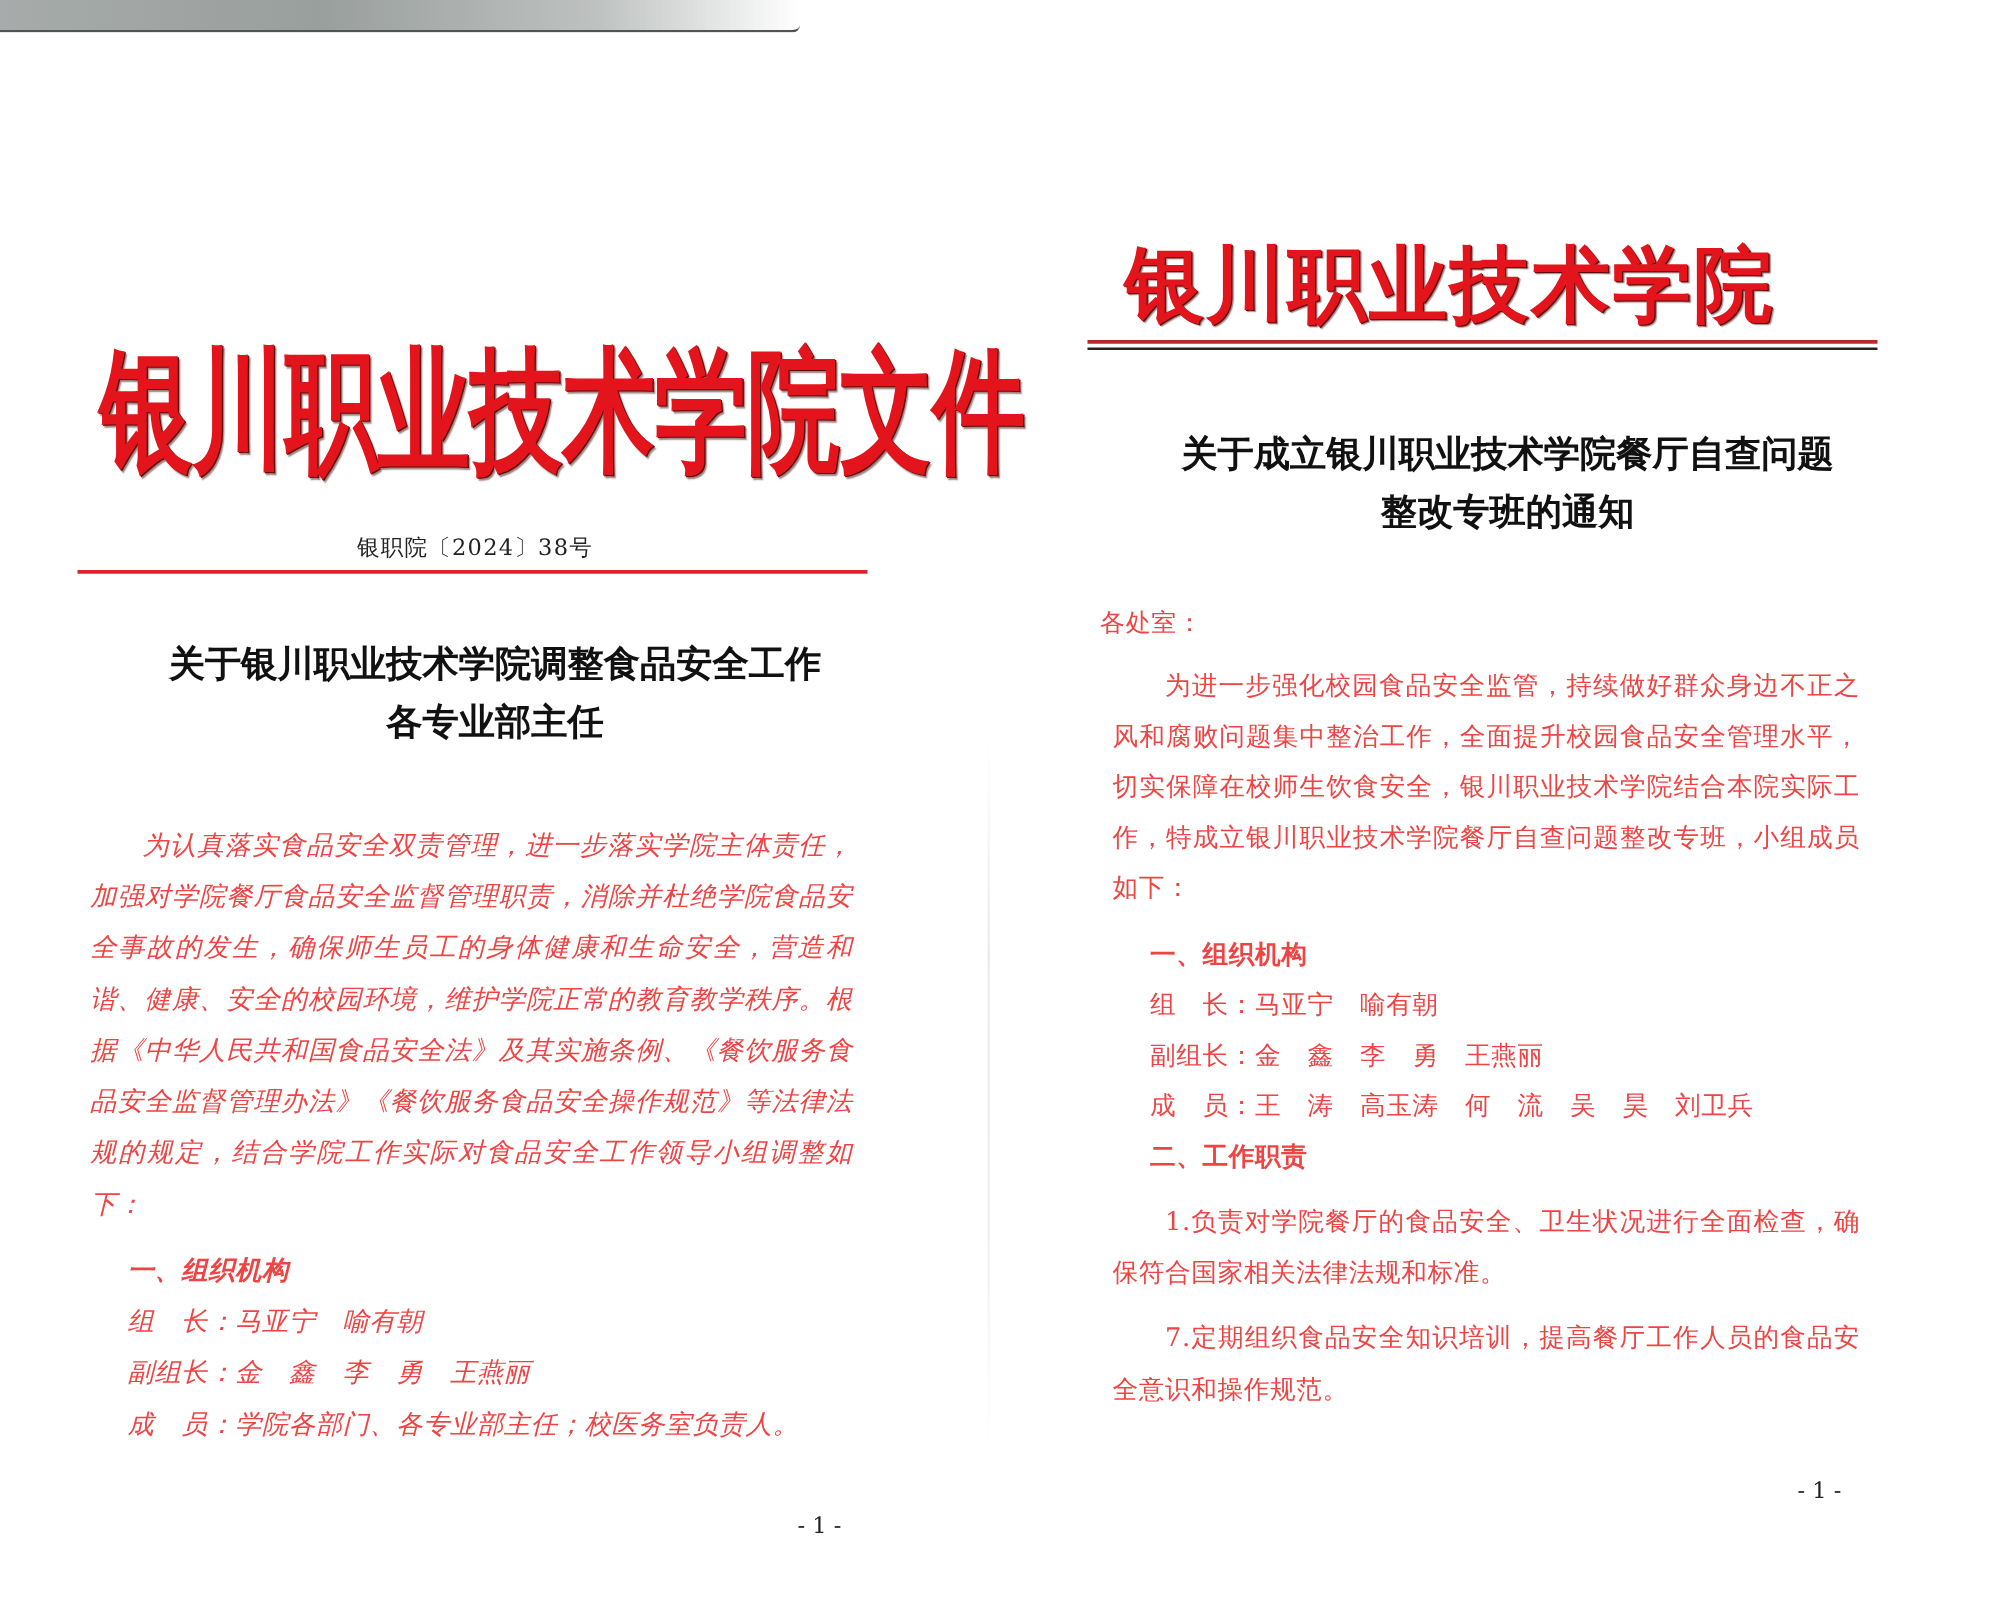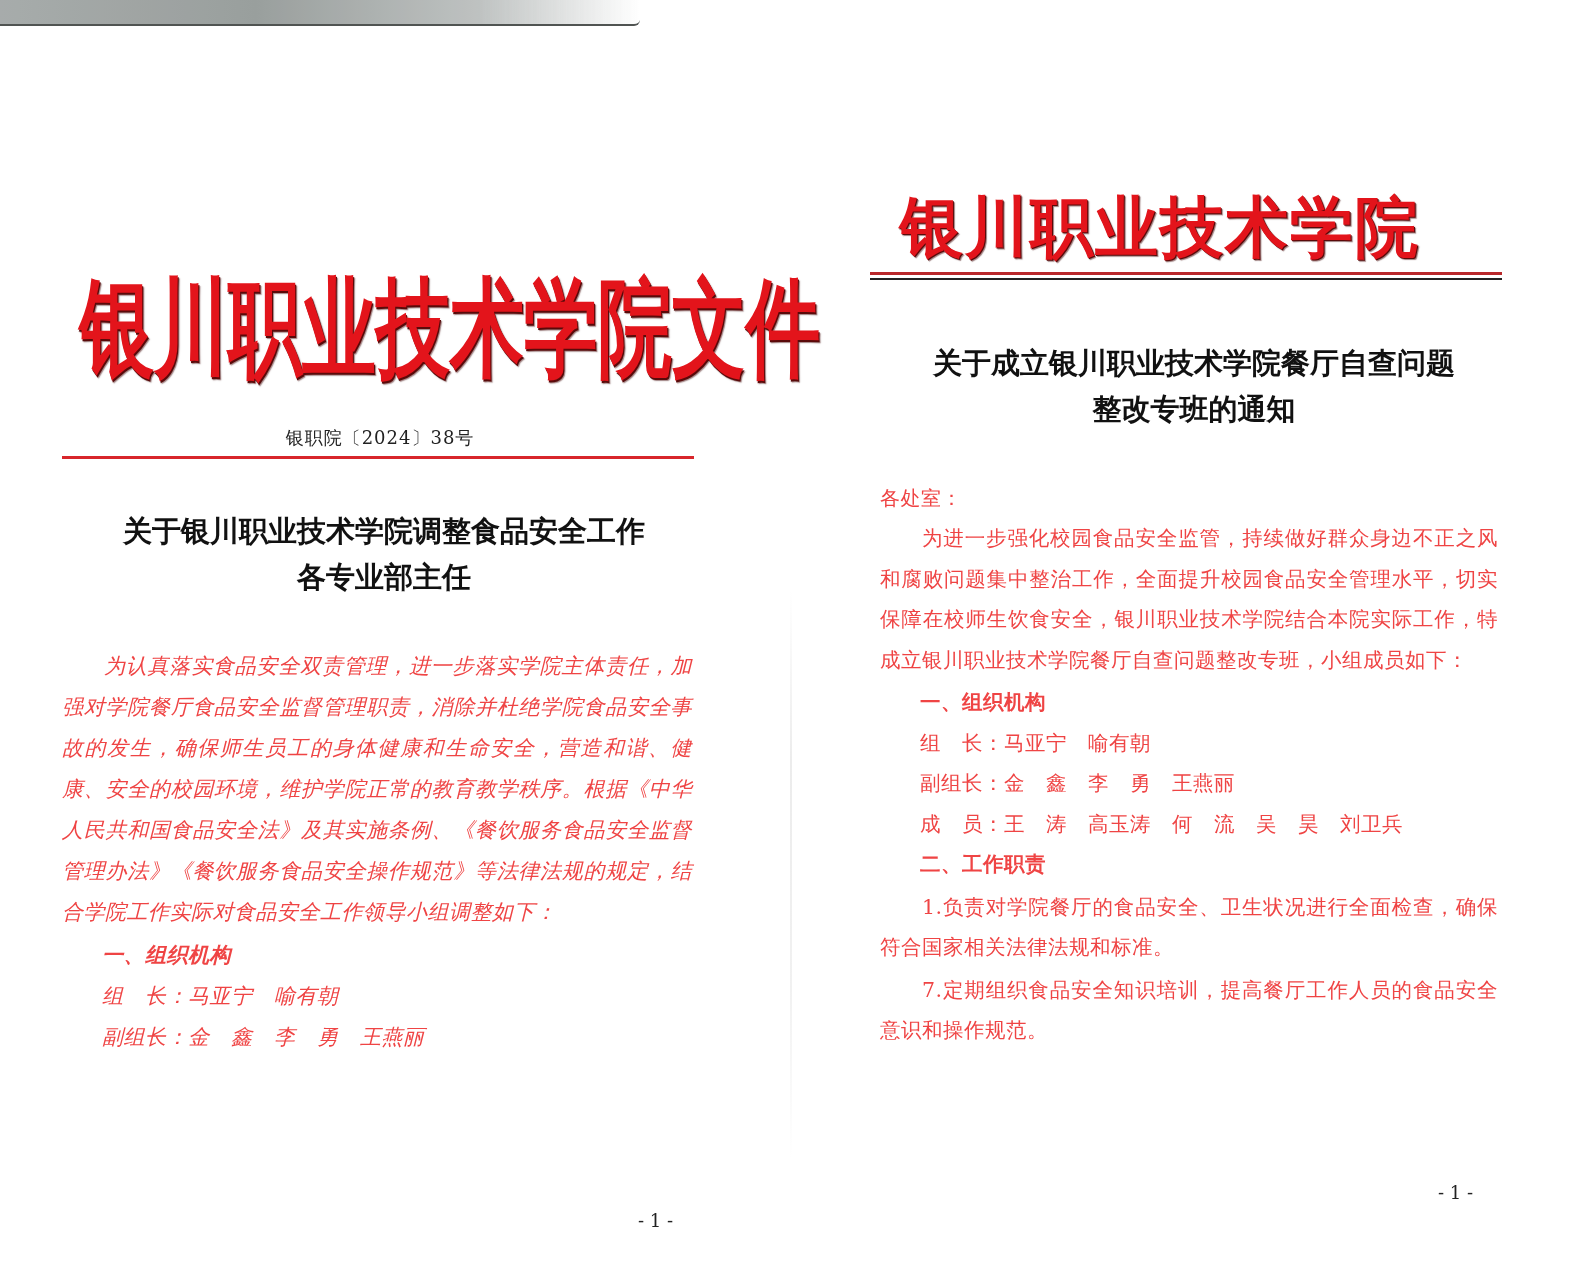--- a/index.html
+++ b/index.html
@@ -41,33 +41,33 @@
     position: absolute; left: 2px; top: 456px; width: 632px; height: 3px; background: #d8262b;
   }
   .red-rule-right {
     position: absolute; left: 0; top: 272px; width: 632px; height: 3px; background: #b9282b;
   }
   .black-rule-right {
     position: absolute; left: 0; top: 278px; width: 632px; height: 2px; background: #222;
   }
 
   .doc-title {
-    position: absolute; left: 4px; width: 640px; text-align: center;
+    position: absolute; left: 16px; width: 640px; text-align: center;
     font-weight: bold; font-size: 29px; line-height: 46px; color: #111;
     font-family: "DejaVu Sans", "Liberation Sans", sans-serif;
   }
   .left-title { top: 508px; }
   .right-title { top: 340px; }
 
   .body-text {
     position: absolute; font-size: 21px; line-height: 41px; color: #ef4444;
     font-family: "DejaVu Serif", "Liberation Serif", serif;
     letter-spacing: 0.5px;
   }
-  .para { text-indent: 42px; text-align: justify; margin: 2px; }
+  .para { text-indent: 42px; text-align: justify; margin: 12px; }
   .line { margin: 0; white-space: nowrap; }
   .indent { padding-left: 42px; }
   .heading { font-weight: bold; font-family: "DejaVu Sans", "Liberation Sans", sans-serif; }
 
   .left-body { left: 0; top: 644px; width: 634px; font-style: italic; }
   .right-salutation { left: 10px; top: 478px; font-size: 20px; }
   .right-body { left: 8px; top: 516px; width: 622px; font-size: 20.5px; line-height: 40.5px; }
 
   .page-number {
     position: absolute; font-size: 18px; color: #222; white-space: nowrap;
@@ -90,20 +90,21 @@
   <div class="doc-title left-title">
     <div>关于银川职业技术学院调整食品安全工作</div>
     <div>各专业部主任</div>
   </div>
 
   <div class="body-text left-body">
     <p class="para">为认真落实食品安全双责管理，进一步落实学院主体责任，加强对学院餐厅食品安全监督管理职责，消除并杜绝学院食品安全事故的发生，确保师生员工的身体健康和生命安全，营造和谐、健康、安全的校园环境，维护学院正常的教育教学秩序。根据《中华人民共和国食品安全法》及其实施条例、《餐饮服务食品安全监督管理办法》《餐饮服务食品安全操作规范》等法律法规的规定，结合学院工作实际对食品安全工作领导小组调整如下：</p>
     <p class="line indent heading">一、组织机构</p>
     <p class="line indent">组　长：马亚宁　喻有朝</p>
     <p class="line indent">副组长：金　鑫　李　勇　王燕丽</p>
+    <p class="line indent">成　员：学院各部门、各专业部主任；校医务室负责人。</p>
   </div>
 
   <div class="page-number left-pn">- 1 -</div>
 </div>
 
 <div class="page page-right">
   <div class="red-header right-header">银川职业技术学院</div>
   <div class="red-rule-right"></div>
   <div class="black-rule-right"></div>
 

